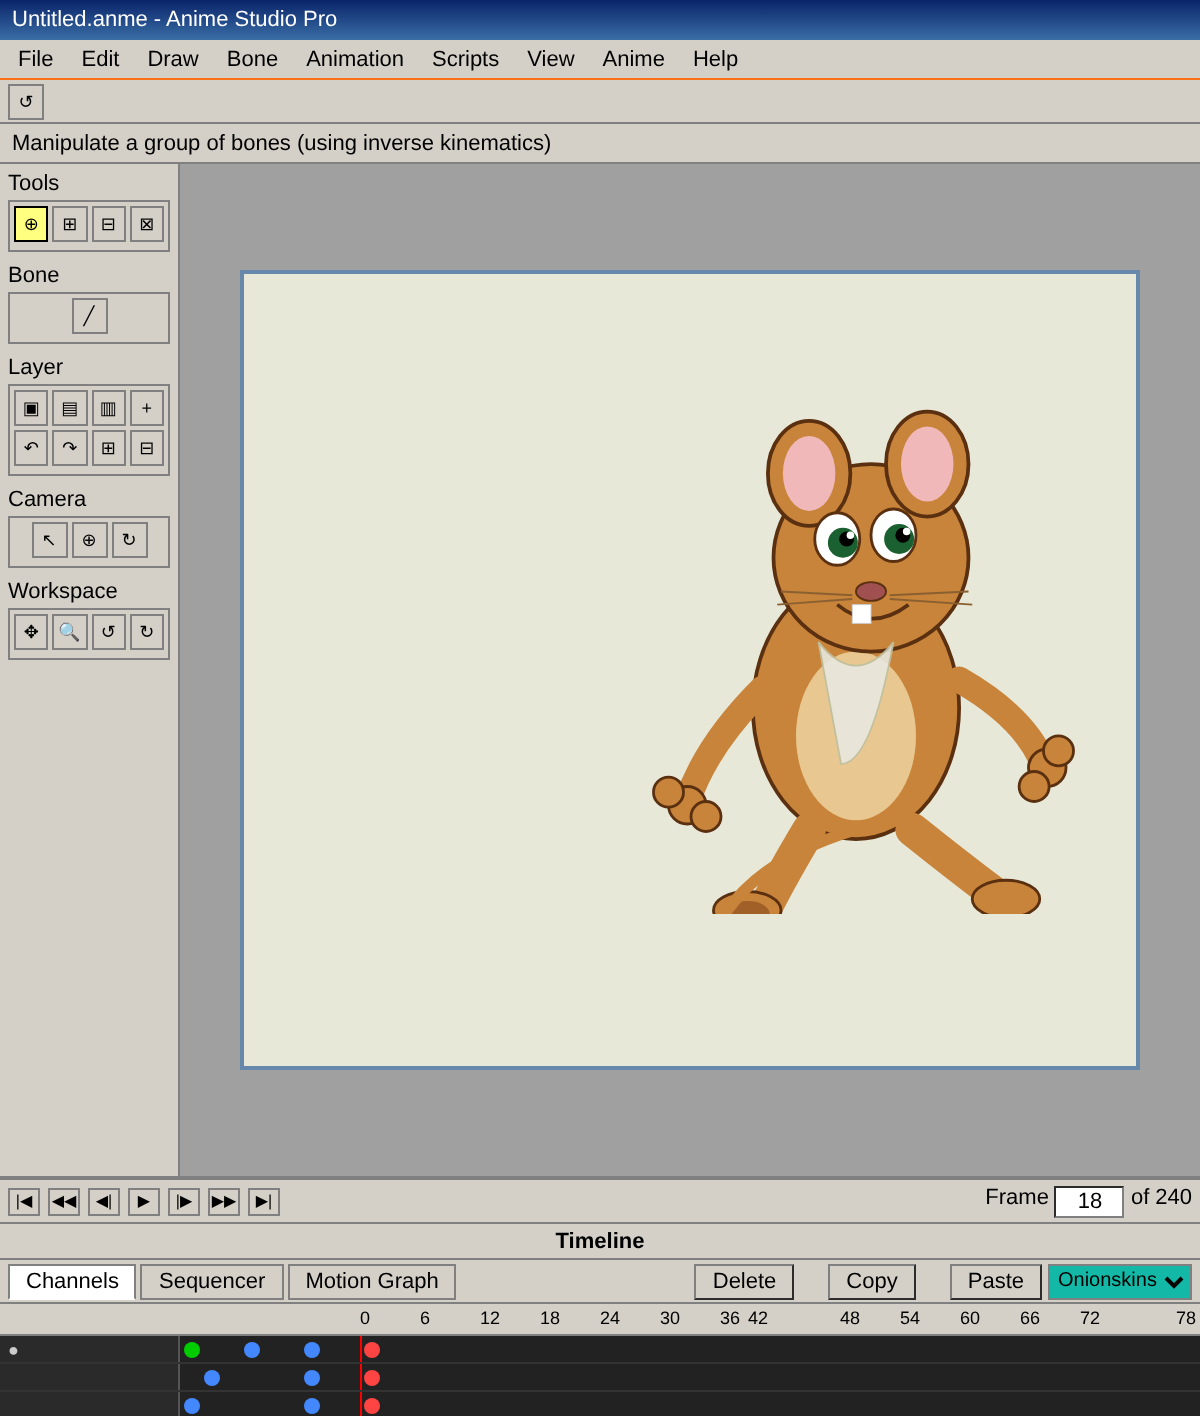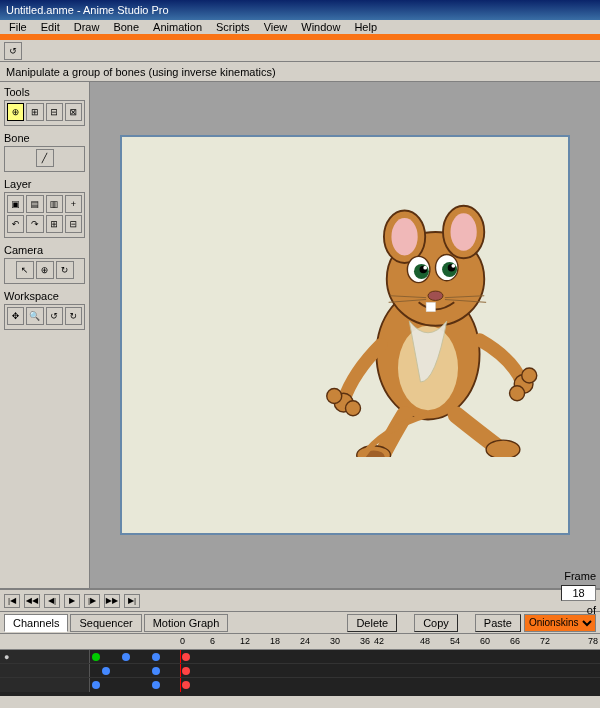--- a/index.html
+++ b/index.html
@@ -18,21 +18,21 @@
     #title-bar span { font-size: 11px; }
 
     
     #menu-bar {
       background: #d4d0c8;
       display: flex;
       padding: 2px 4px;
       gap: 4px;
       height: 20px;
       align-items: center;
-      border-bottom: 6px solid #f97316;
+      border-bottom: 1px solid #f97316;
     }
     .menu-item {
       padding: 1px 5px;
       font-size: 11px;
       cursor: pointer;
       color: #000;
     }
 
     
     #toolbar-row {
@@ -170,25 +170,24 @@
       border: 1px solid #808080;
       display: flex;
       align-items: center;
       justify-content: center;
       font-size: 8px;
       cursor: pointer;
     }
 
     #frame-input-area {
       display: flex;
-      align-items: flex-end;
+      align-items: flex-start;
       gap: 3px;
       margin-left: auto;
       font-size: 11px;
-      flex-direction: column;
     }
 
     #frame-input {
       width: 35px;
       height: 16px;
       border: 1px inset #808080;
       background: white;
       font-size: 11px;
       text-align: center;
     }
@@ -281,39 +280,39 @@
       background: red;
     }
 
     
     .section-group { margin-bottom: 6px; }
 
     #onionskin-select {
       font-size: 10px;
       height: 18px;
       border: 1px solid #808080;
-      background: #f97316;
+      background: #14b8a6;
     }
   </style>
 </head>
 <body>
 
 <div id="title-bar">
   <span>Untitled.anme - Anime Studio Pro</span>
 </div>
 
 <div id="menu-bar">
   <span class="menu-item">File</span>
   <span class="menu-item">Edit</span>
   <span class="menu-item">Draw</span>
   <span class="menu-item">Bone</span>
   <span class="menu-item">Animation</span>
   <span class="menu-item">Scripts</span>
   <span class="menu-item">View</span>
-  <span class="menu-item">Window</span>
+  <span class="menu-item">Anime</span>
   <span class="menu-item">Help</span>
 </div>
 
 <div id="toolbar-row">
   <div class="tool-btn">↺</div>
 </div>
 
 <div id="status-bar">
   <span>Manipulate a group of bones (using inverse kinematics)</span>
 </div>
@@ -465,20 +464,23 @@
     <div class="playback-btn">▶▶</div>
     <div class="playback-btn">▶|</div>
     <div id="frame-input-area">
       <span>Frame</span>
       <input type="text" id="frame-input" value="18" style="">
       <span>of</span>
       <span>240</span>
     </div>
   </div>
 
+  <div id="timeline-header">
+    <span>Timeline</span>
+  </div>
 
   <div id="tabs-bar">
     <div class="tab-btn active">Channels</div>
     <div class="tab-btn">Sequencer</div>
     <div class="tab-btn">Motion Graph</div>
     <div id="tabs-actions">
       <div class="action-btn">Delete</div>
       <div class="action-btn">Copy</div>
       <div class="action-btn">Paste</div>
       <select id="onionskin-select">

